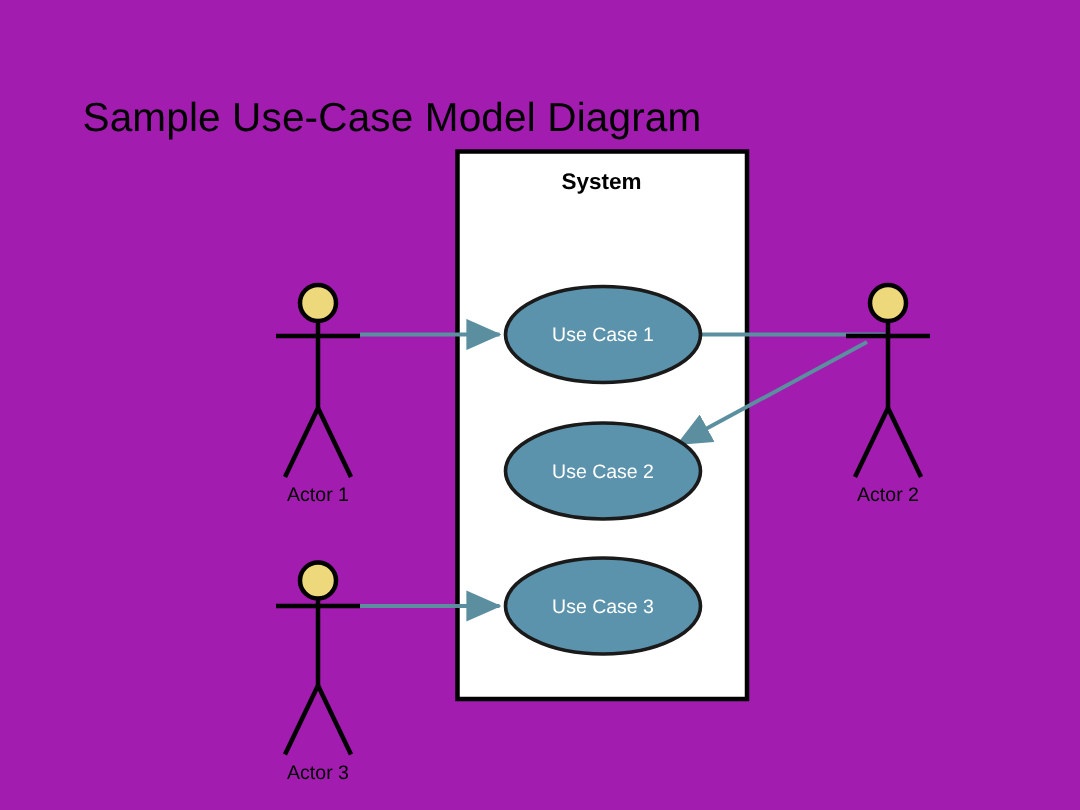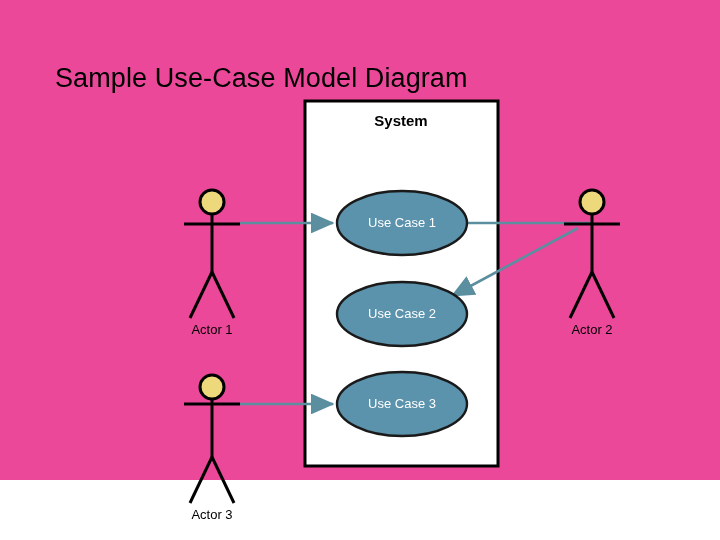--- a/index.html
+++ b/index.html
@@ -13,22 +13,22 @@
     height: 540px;
     position: relative;
     overflow: hidden;
     font-family: "Liberation Sans", sans-serif;
   }
   #slide {
     position: absolute;
     left: 0;
     top: 0;
     width: 720px;
-    height: 480px;
-    background: #ec4899;
+    height: 540px;
+    background: #a21caf;
   }
   #slide-title {
     position: absolute;
     left: 55px;
     top: 62px;
     font-family: "Liberation Sans", sans-serif;
     font-size: 27px;
     font-weight: 400;
     color: #000000;
     letter-spacing: 0.1px;

